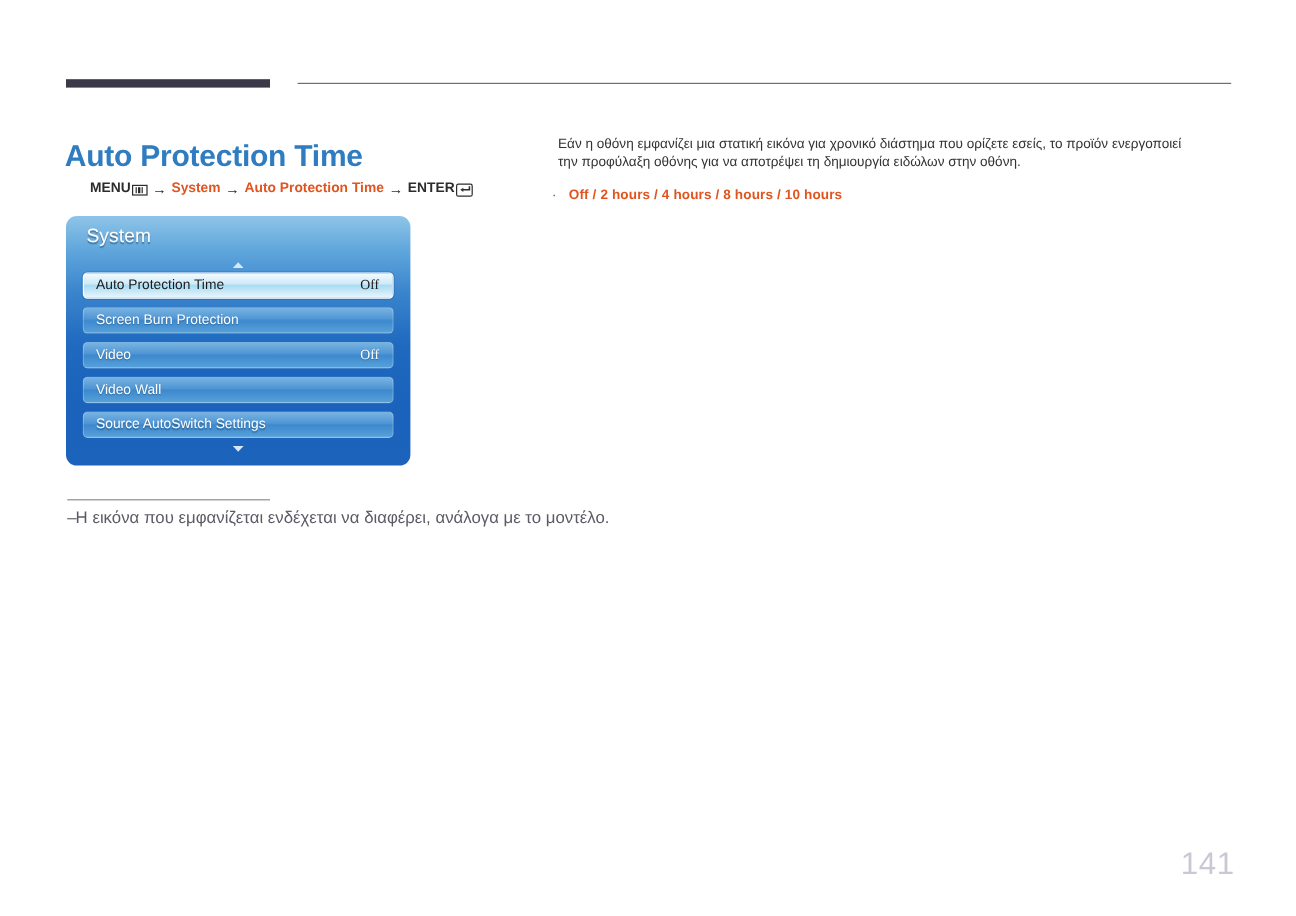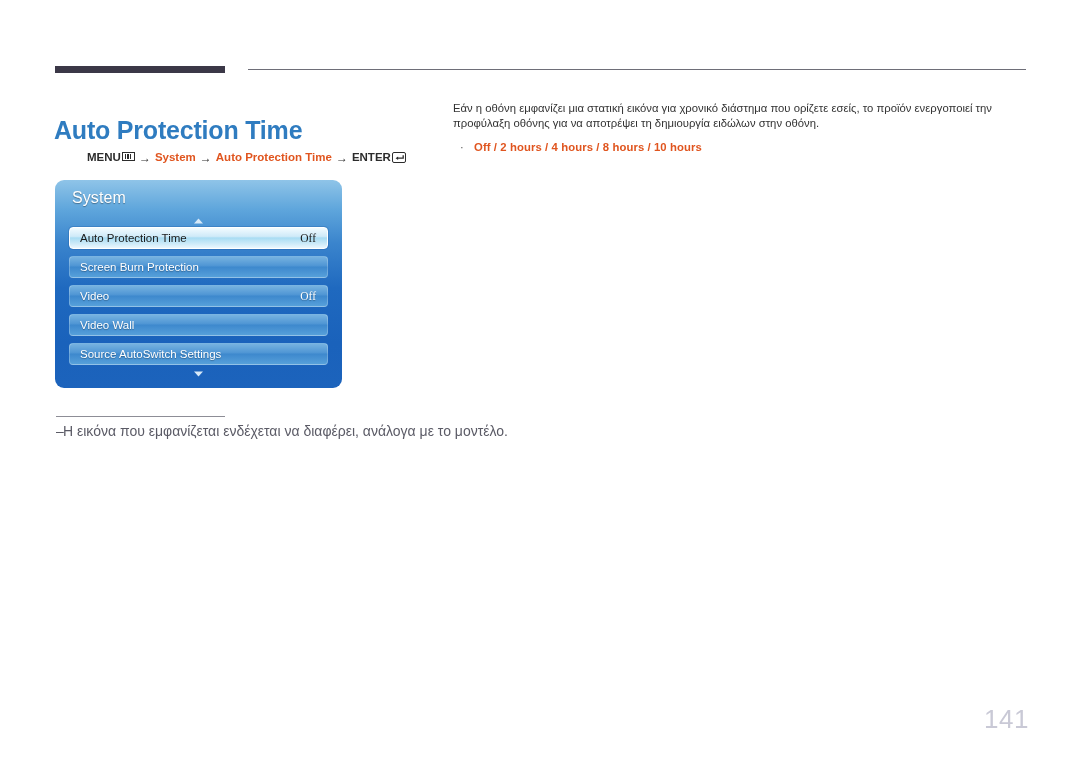--- a/index.html
+++ b/index.html
@@ -42,28 +42,28 @@
     font-size: 25px;
     font-weight: bold;
     color: #2f7cc0;
     letter-spacing: -0.2px;
     white-space: nowrap;
   }
 
   
   .menu-path {
     position: absolute;
-    left: 55px;
+    left: 43px;
     top: 152px;
     font-size: 11.5px;
     font-weight: bold;
     color: #2c2c2c;
     white-space: nowrap;
     display: flex;
-    align-items: flex-start;
+    align-items: center;
     line-height: 1;
     padding-left: 32px;
   }
   .menu-path .seg-dark { color: #2c2c2c; }
   .menu-path .seg-orange { color: #e0551f; }
   .menu-path .arrow {
     color: #2c2c2c;
     margin: 0 4px;
     font-weight: normal;
     font-size: 12px;
@@ -180,21 +180,21 @@
   .desc {
     position: absolute;
     left: 452px;
     top: 100px;
     width: 548px;
   }
   .desc-para {
     font-size: 11.3px;
     line-height: 15px;
     color: #333333;
-    margin: 1px;
+    margin: 13px;
   }
   .opt-line {
     margin-top: 9px;
     display: flex;
     align-items: flex-start;
     font-size: 11.3px;
     line-height: 14px;
   }
   .opt-bullet {
     color: #555555;

